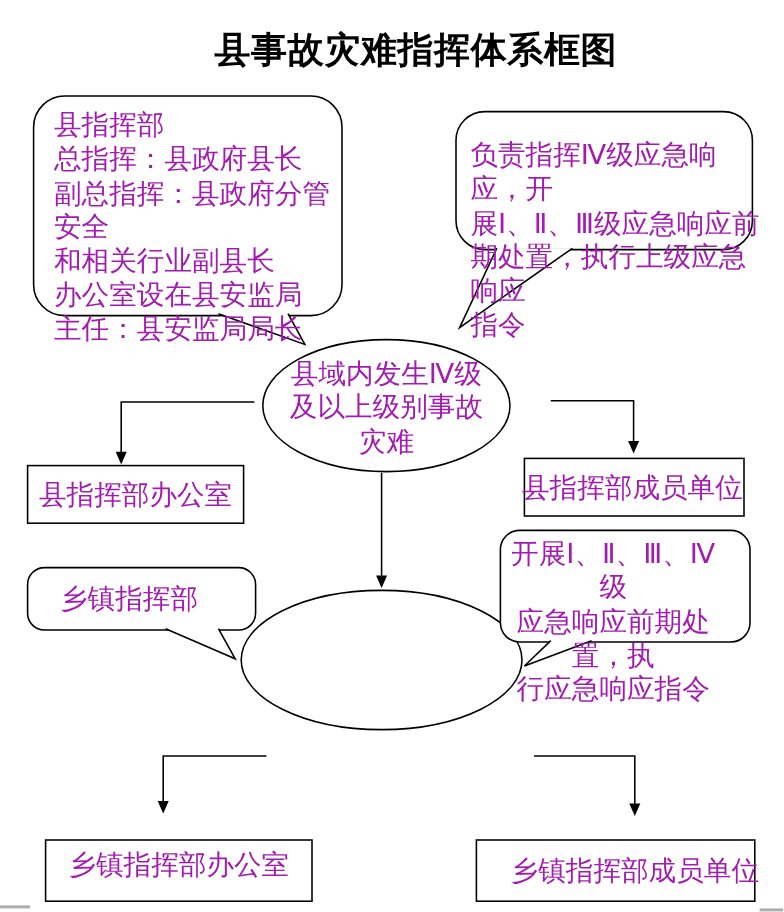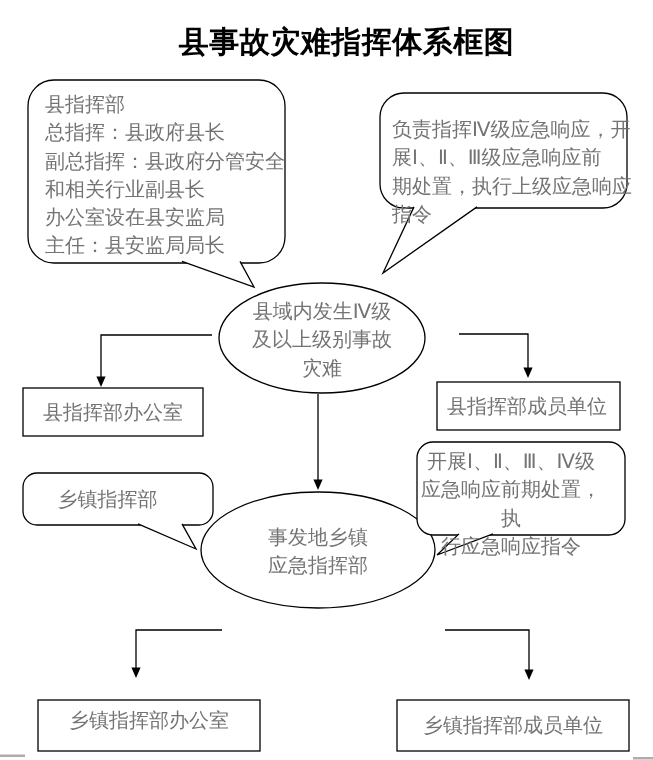--- a/index.html
+++ b/index.html
@@ -6,21 +6,21 @@
   #stage{
     position:relative;width:653px;height:760px;background:#ffffff;overflow:hidden;
     font-family:"Liberation Sans",sans-serif;color:#000;
   }
   #diagram-svg{position:absolute;left:0;top:0;}
   .shape{fill:#ffffff;stroke:#000000;stroke-width:1.3px;}
   .tail{fill:#ffffff;stroke:#000000;stroke-width:1.3px;stroke-linejoin:miter;}
   .connector{fill:none;stroke:#000000;stroke-width:1.3px;}
   .arrowhead{fill:#000000;stroke:none;}
   .frag{fill:#adadad;stroke:none;}
-  .txt{position:absolute;white-space:pre-line;font-size:20px;line-height:28.3px;color:#737373;}
+  .txt{position:absolute;white-space:pre-line;font-size:23px;line-height:28.3px;color:#a21caf;}
   .center{text-align:center;}
   .vcenter{display:flex;align-items:center;justify-content:center;white-space:nowrap;}
   #title{
     position:absolute;top:22px;left:0;width:653px;text-align:center;
     font-size:30px;font-weight:bold;letter-spacing:0.5px;padding-left:20px;
   }
 </style>
 </head>
 <body>
 
@@ -90,20 +90,18 @@
 灾难</div>
 
   <div class="txt vcenter" style="left:437px;top:382px;width:180px;height:48px;">县指挥部成员单位</div>
 
   <div class="txt vcenter" style="left:23px;top:473px;width:169px;height:52px;">乡镇指挥部</div>
 
   <div class="txt center" style="left:417px;top:447px;width:188px;">开展Ⅰ、Ⅱ、Ⅲ、Ⅳ级
 应急响应前期处置，执
 行应急响应指令</div>
 
-  <div class="txt center" style="left:208px;top:523px;width:220px;">事发地乡镇
-应急指挥部</div>
 
   <div class="txt vcenter" style="left:38px;top:700px;width:222px;height:41px;">乡镇指挥部办公室</div>
 
-  <div class="txt vcenter" style="left:397px;top:700px;width:232px;height:51px;">乡镇指挥部成员单位</div>
+  <div class="txt vcenter" style="left:397px;top:700px;width:232px;height:51px;padding-left:16px;">乡镇指挥部成员单位</div>
 
 </div>
 
 </body></html>

